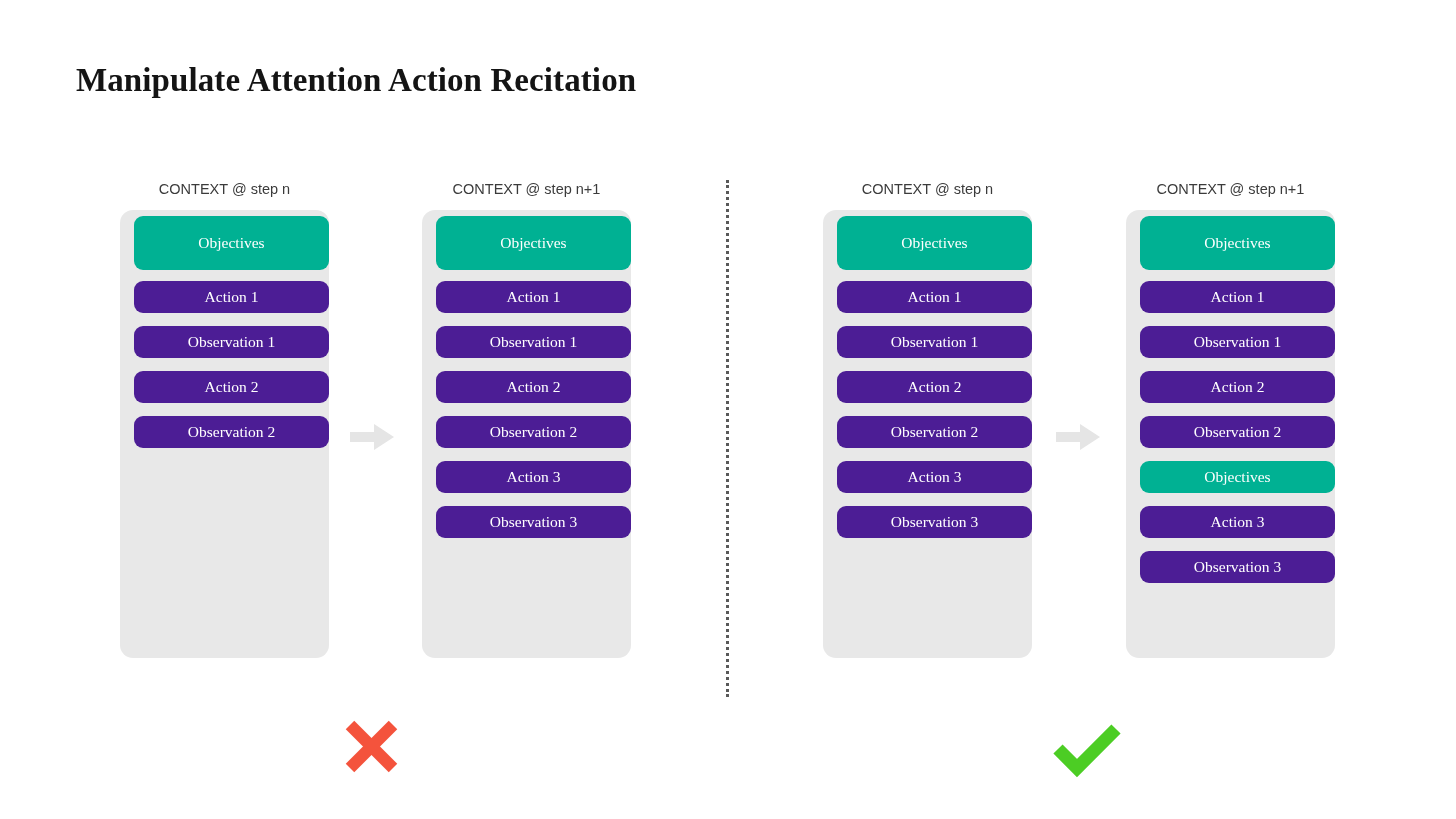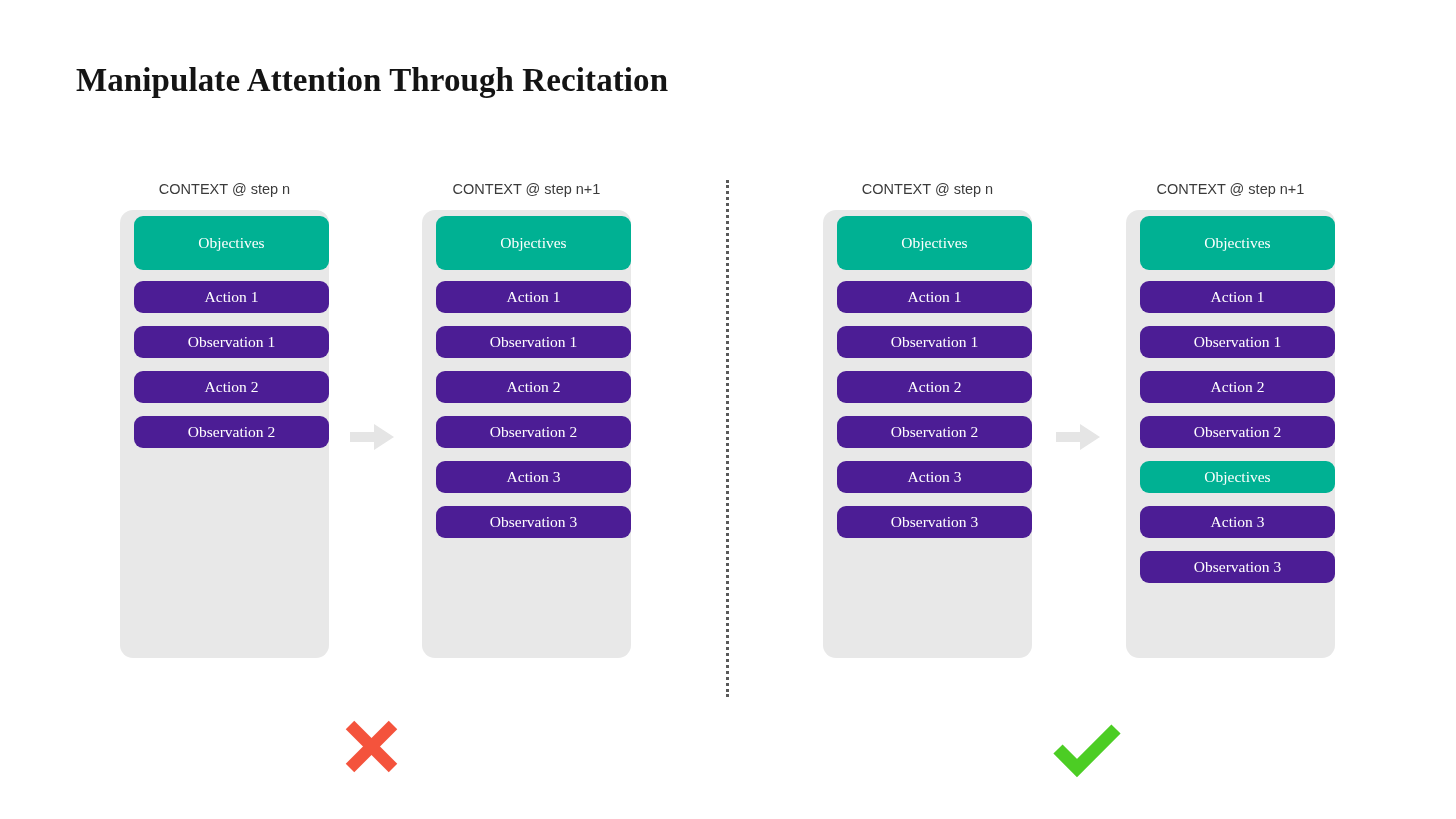--- a/index.html
+++ b/index.html
@@ -114,21 +114,21 @@
   .verdict {
     position: absolute;
     width: 80px;
     height: 80px;
   }
   .verdict svg { display: block; }
 </style>
 </head>
 <body>
 
-<div class="page-title">Manipulate Attention Through Recitation</div>
+<div class="page-title">Manipulate Attention Action Recitation</div>
 
 <div class="diagram">
 
   <div class="column" style="left:120px;">
     <div class="col-header">CONTEXT @ step n</div>
     <div class="context-box">
       <div class="block teal">Objectives</div>
       <div class="block gray">Action 1</div>
       <div class="block gray">Observation 1</div>
       <div class="block gray">Action 2</div>

